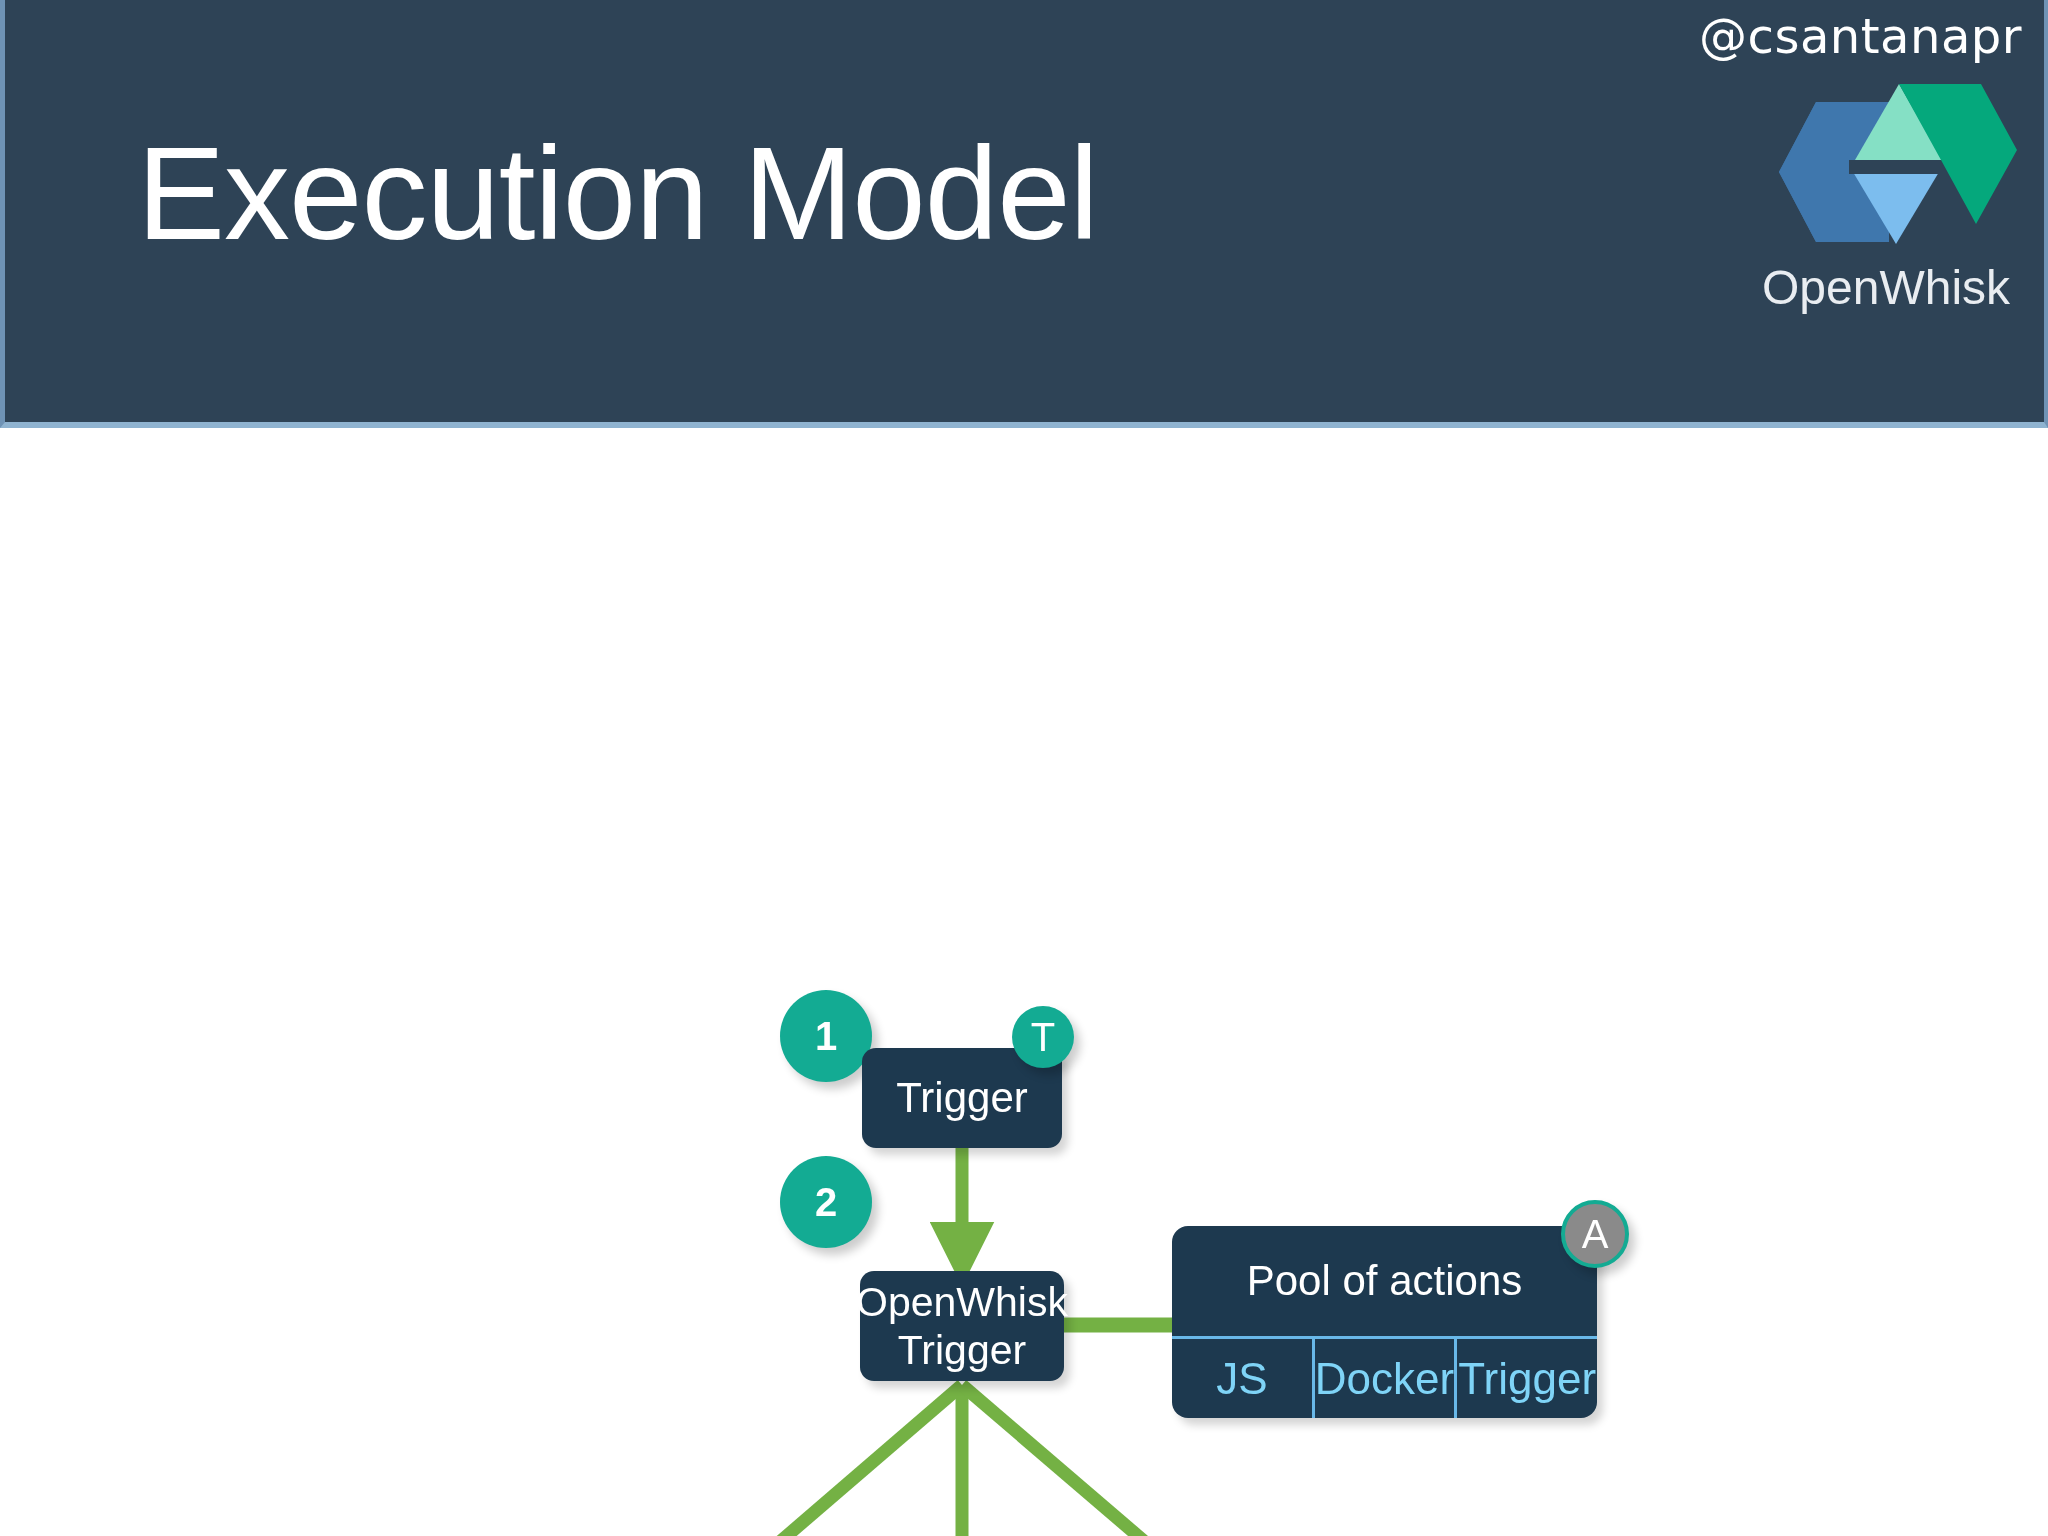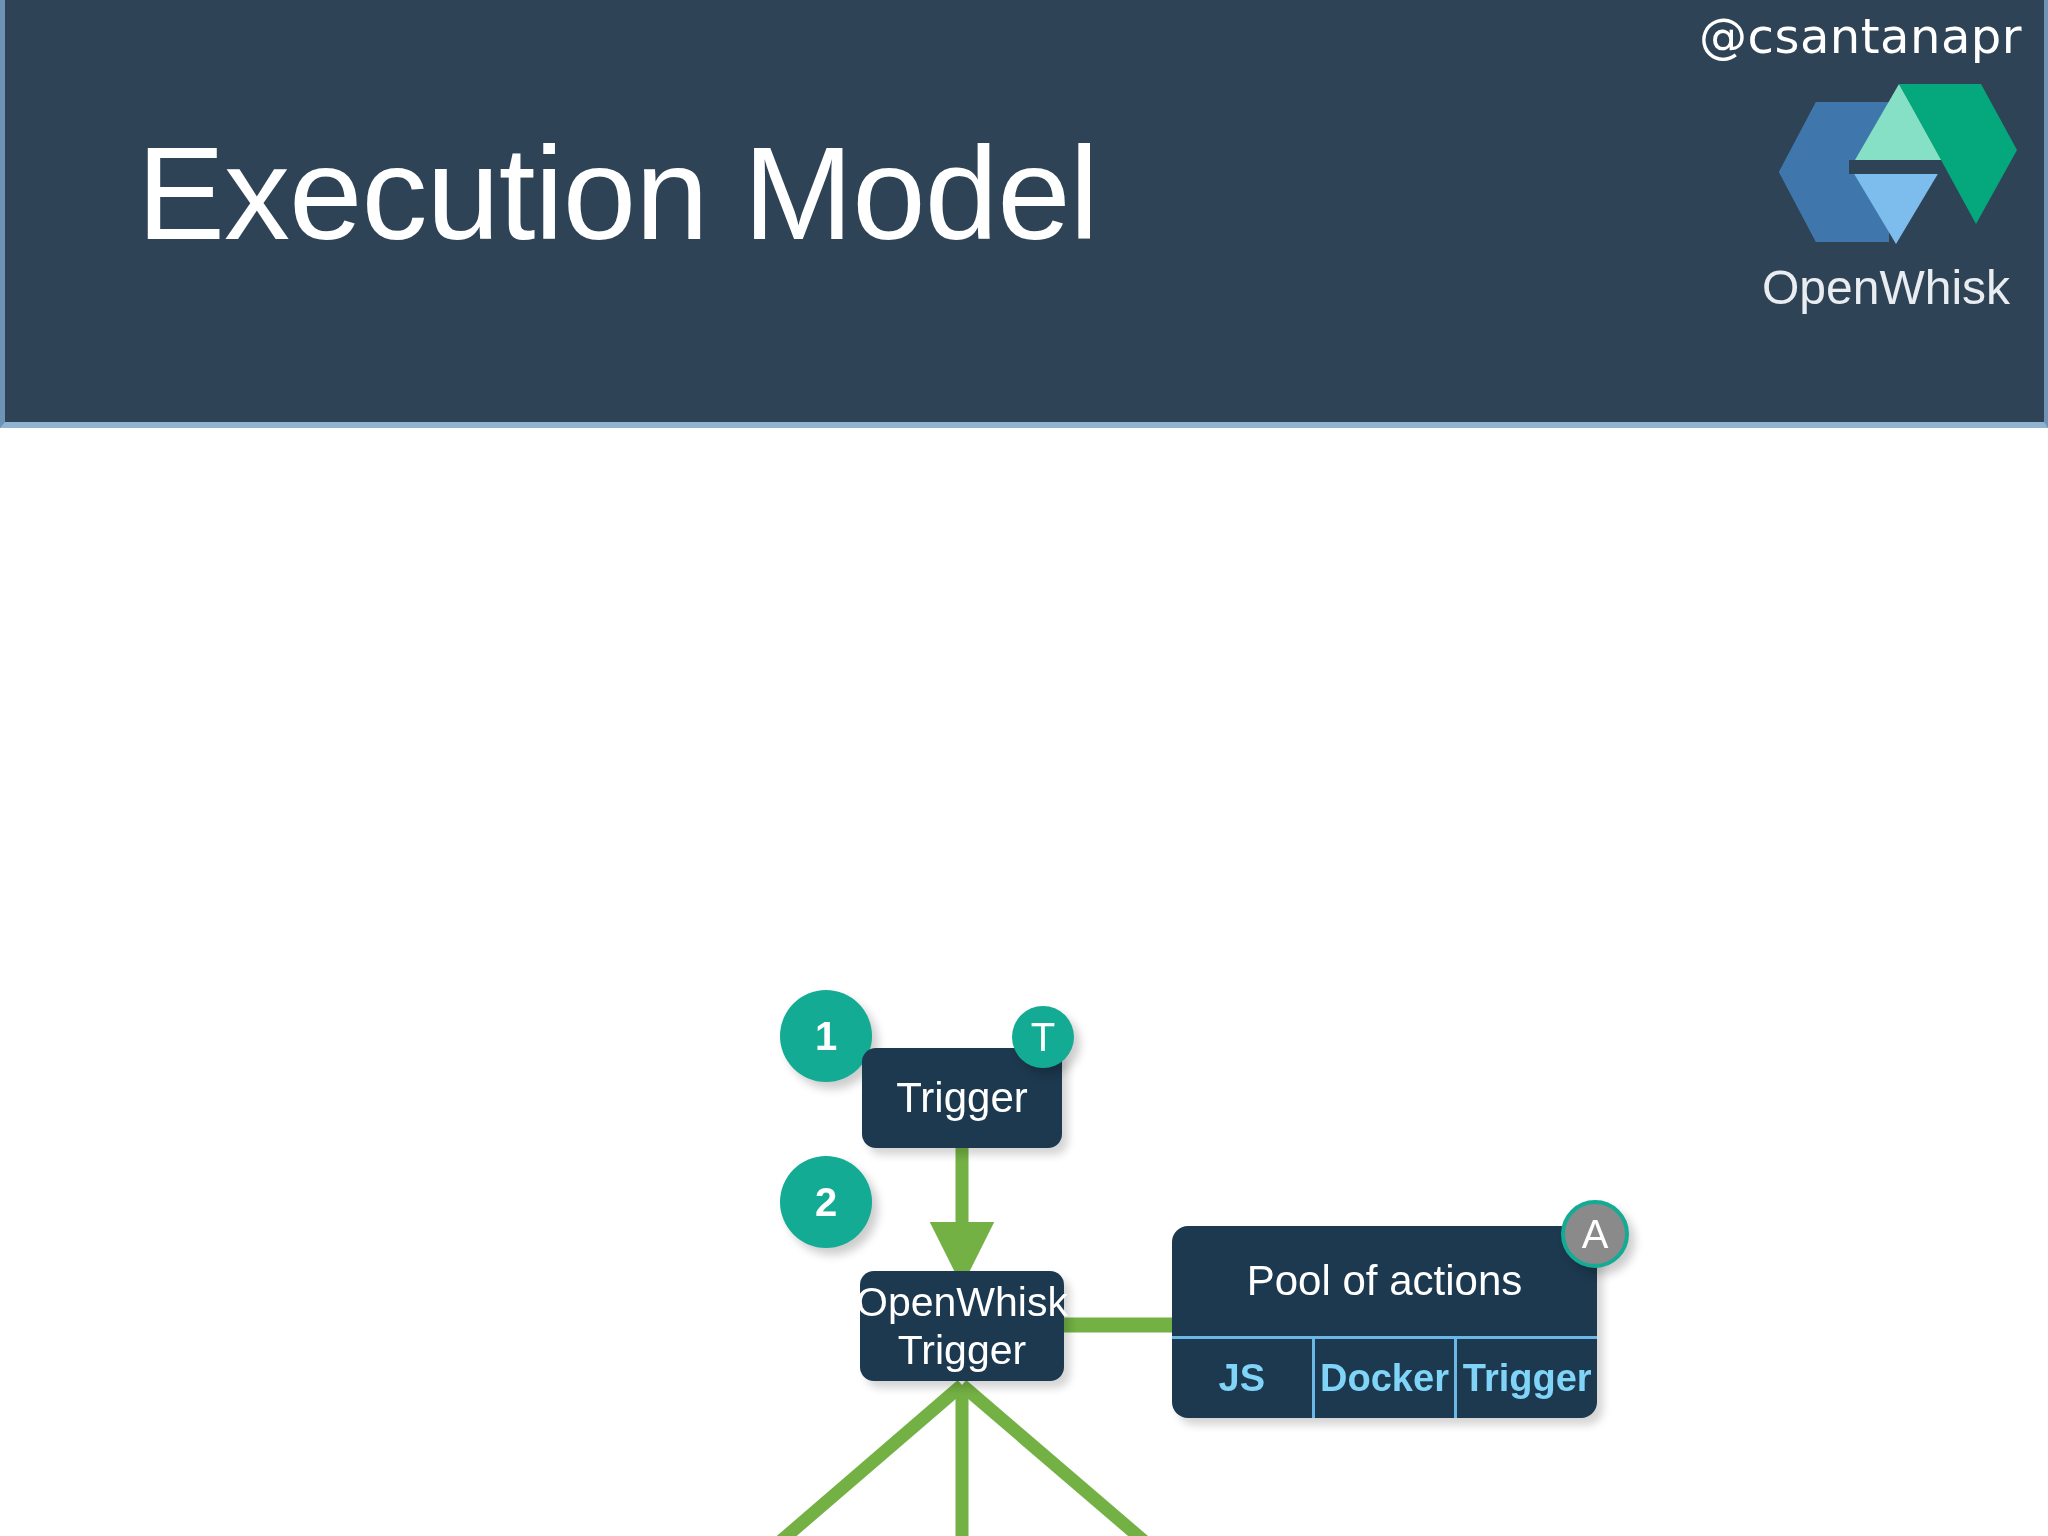--- a/index.html
+++ b/index.html
@@ -128,22 +128,21 @@
     flex: 1;
     display: flex;
     border-top: 3px solid #69b8e8;
   }
   .runtime-cell {
     flex: 1;
     display: flex;
     align-items: center;
     justify-content: center;
     color: #7fd4f7;
-    font-size: 38px;
-    font-weight: bold;
+    font-size: 44px;
   }
   .runtime-cell + .runtime-cell { border-left: 3px solid #69b8e8; }
 
   
   .badge {
     position: absolute;
     border-radius: 50%;
     background: #13ab93;
     color: #ffffff;
     display: flex;

